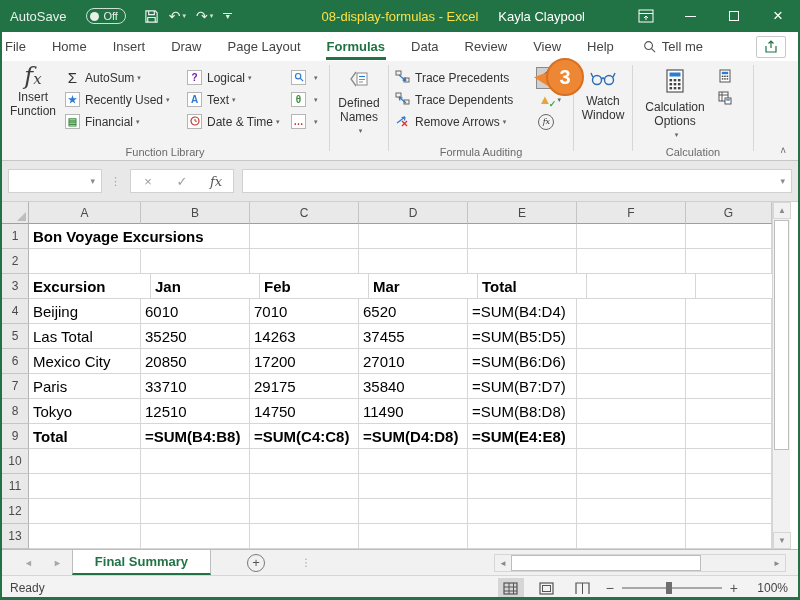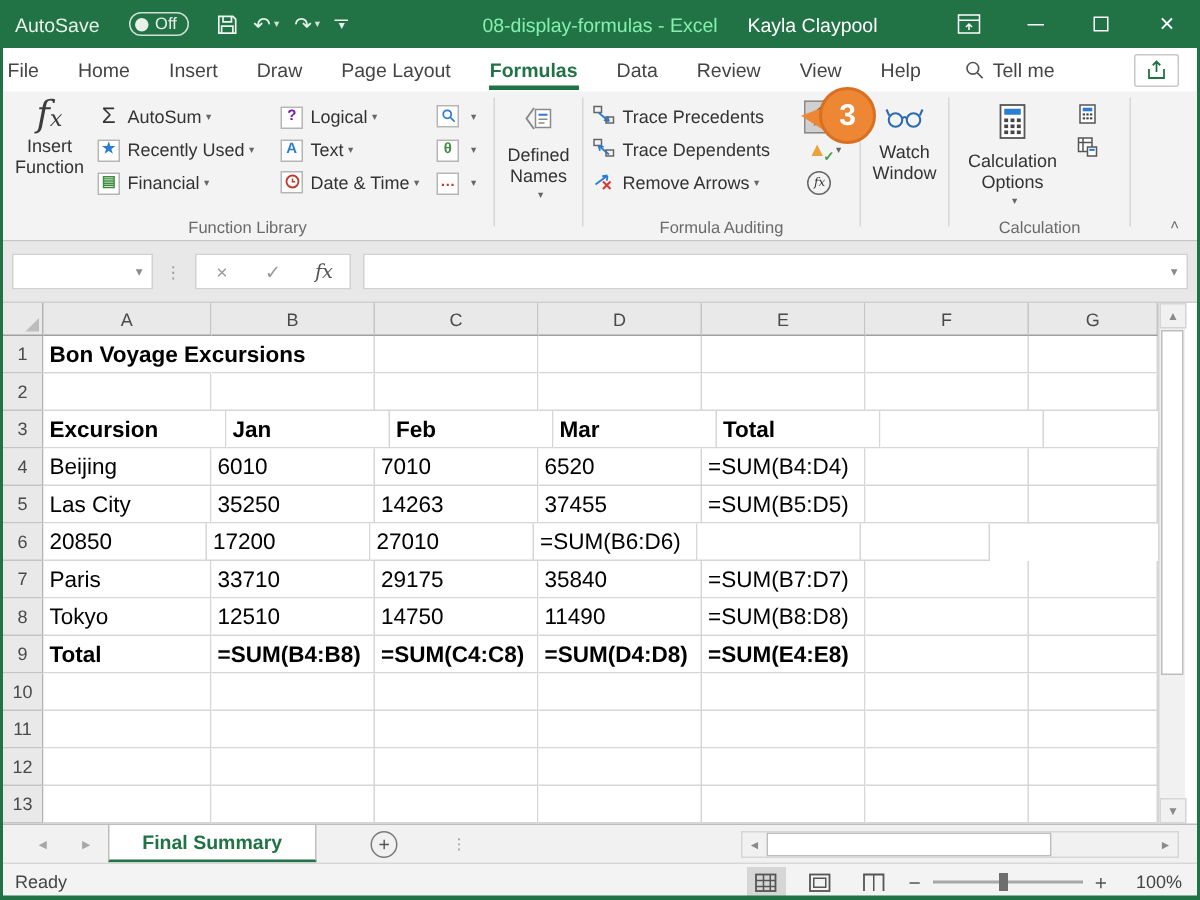--- a/index.html
+++ b/index.html
@@ -11,21 +11,21 @@
   
   .titlebar { position:absolute; top:0; left:-2px; width:800px; height:32px; background:#217346;
               display:flex; align-items:center; color:#fff; font-size:13px; }
   .autosave { display:flex; align-items:center; gap:20px; margin-left:10px; color:#e8f0ea; }
   .toggle-pill { display:flex; align-items:center; gap:4px; border:1px solid #cfe0d5; border-radius:9px;
                  padding:1px 7px 1px 3px; font-size:11px; color:#e8f0ea; }
   .toggle-knob { width:9px; height:9px; border-radius:50%; background:#e8f0ea; }
   .qat { display:flex; align-items:center; gap:2px; margin-left:14px; }
   .qat-btn { display:flex; align-items:center; padding:3px 4px; color:#e8f0ea; font-size:14px; }
   .qat-btn .drop { font-size:7px; margin-left:2px; color:#cfe0d5; }
-  .tb-title { position:absolute; left:0; right:0; text-align:center; pointer-events:none; color:#86efac; }
+  .tb-title { position:absolute; left:0; right:0; text-align:center; pointer-events:none; color:#fde047; }
   .tb-user { position:absolute; right:215px; color:#fff; }
   .win-controls { position:absolute; right:0; top:0; height:32px; display:flex; }
   .win-btn { width:44px; height:32px; display:flex; align-items:center; justify-content:center;
              color:#fff; font-size:14px; }
   .maxbox { width:10px; height:10px; border:1px solid #fff; display:inline-block; }
   .minbar { width:11px; height:1px; background:#fff; display:inline-block; }
 
   
   .tabrow { position:absolute; top:32px; left:0; width:796px; height:29px; background:#fff;
             display:flex; align-items:center; font-size:13px; color:#444; }
@@ -490,30 +490,31 @@
         <div class="cell" style="width: 112px;">Beijing</div>
         <div class="cell" style="width: 109px;">6010</div>
         <div class="cell" style="width: 109px;">7010</div>
         <div class="cell" style="width: 109px;">6520</div>
         <div class="cell" style="width: 109px;">=SUM(B4:D4)</div>
         <div class="cell" style="width: 109px;"></div>
         <div class="cell" style="width: 86px;"></div>
       </div>
       <div class="grow">
         <div class="rowhdr">5</div>
-        <div class="cell" style="width: 112px;">Las City</div>
+        <div class="cell" style="width: 112px;">Las Total</div>
         <div class="cell" style="width: 109px;">35250</div>
         <div class="cell" style="width: 109px;">14263</div>
         <div class="cell" style="width: 109px;">37455</div>
         <div class="cell" style="width: 109px;">=SUM(B5:D5)</div>
         <div class="cell" style="width: 109px;"></div>
         <div class="cell" style="width: 86px;"></div>
       </div>
       <div class="grow">
         <div class="rowhdr">6</div>
+        <div class="cell" style="width: 112px;">Mexico City</div>
         <div class="cell" style="width: 109px;">20850</div>
         <div class="cell" style="width: 109px;">17200</div>
         <div class="cell" style="width: 109px;">27010</div>
         <div class="cell" style="width: 109px;">=SUM(B6:D6)</div>
         <div class="cell" style="width: 109px;"></div>
         <div class="cell" style="width: 86px;"></div>
       </div>
       <div class="grow">
         <div class="rowhdr">7</div>
         <div class="cell" style="width: 112px;">Paris</div>

